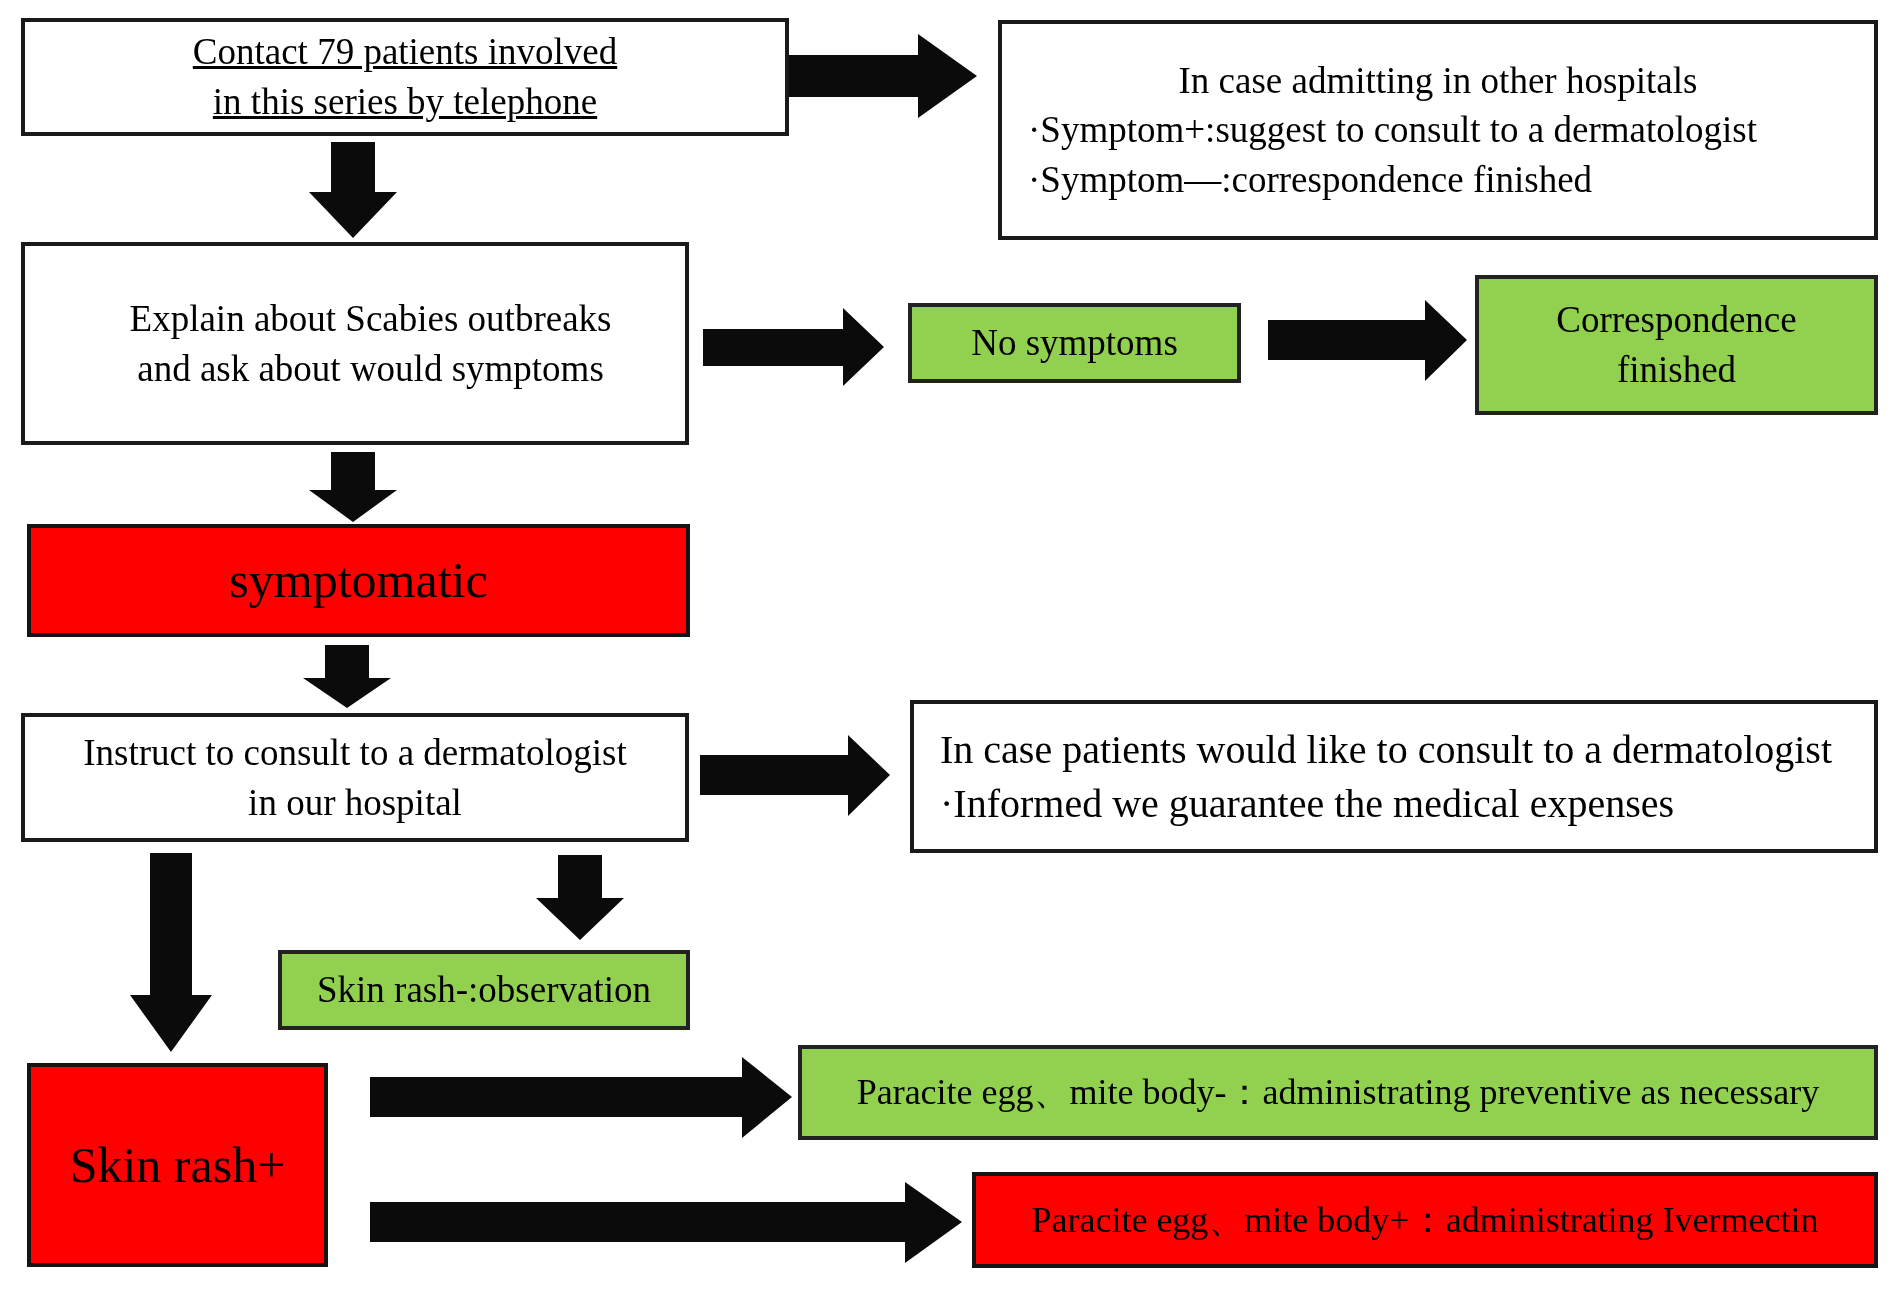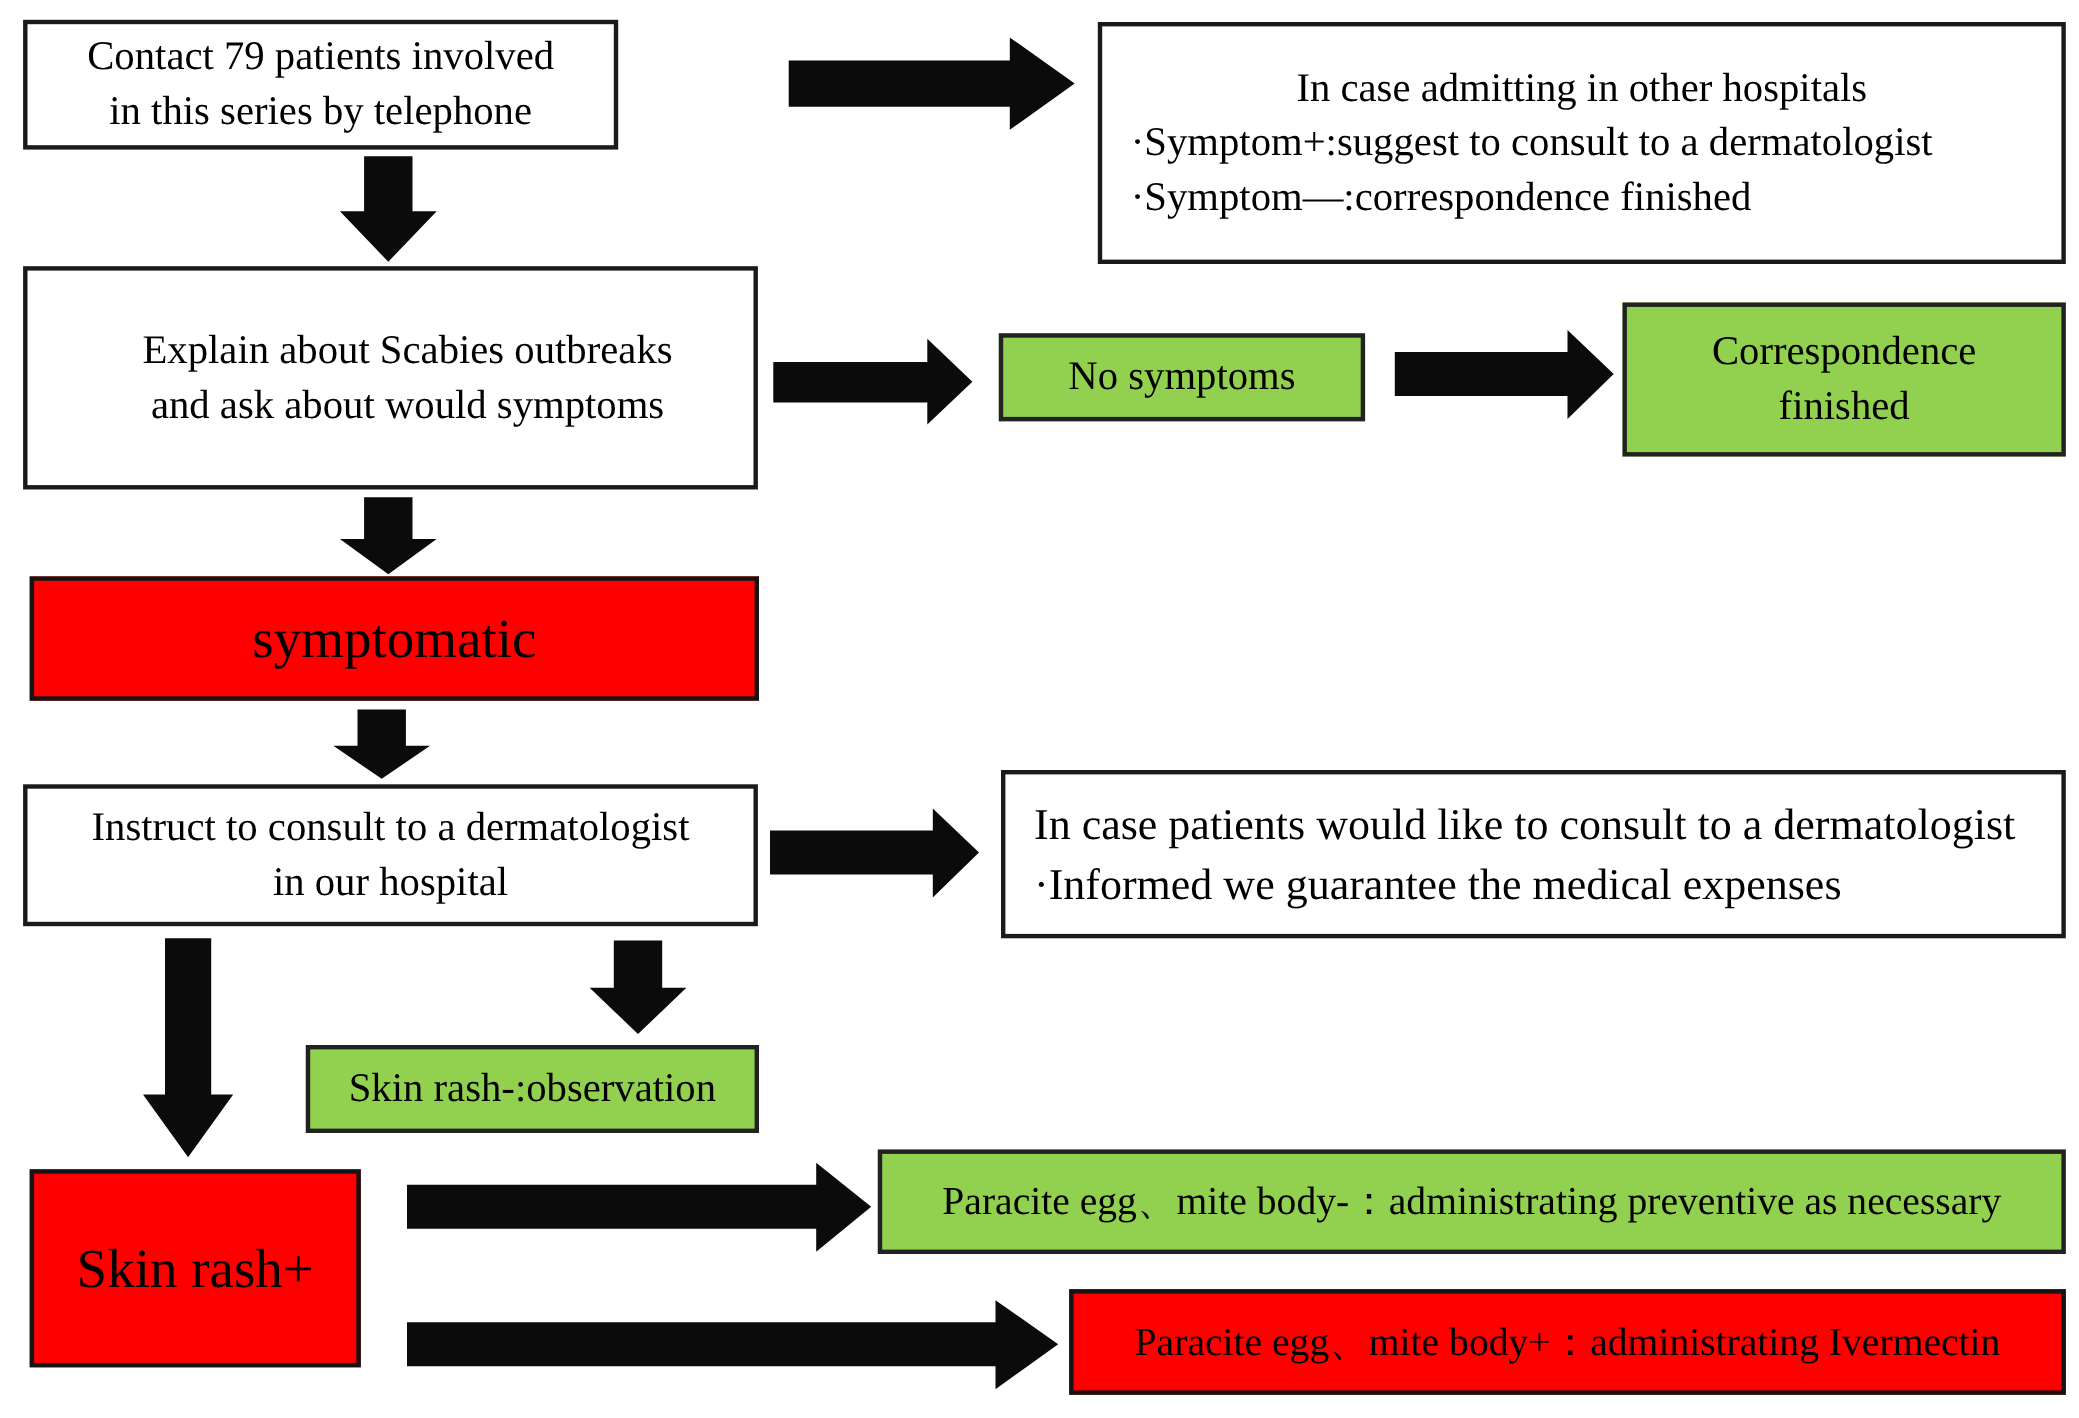--- a/index.html
+++ b/index.html
@@ -19,30 +19,30 @@
     text-align:center;font-size:37px;line-height:1.34;
   }
   .box .ln{white-space:nowrap;}
   .green{background:#92d050;border-color:#222222;}
   .red{background:#ff0000;border-color:#141414;}
   .big{font-size:50px;}
   .leftlines{align-items:stretch;text-align:left;}
   .leftlines .ln{padding-left:26px;}
   .leftlines .centered{text-align:center;padding-left:0;}
   
-  #box-contact        {left:21px;  top:18px;   width:541px;  height:118px;}
+  #box-contact        {left:21px;  top:18px;   width:768px;  height:118px;text-decoration:underline;}
   #box-other-hospitals{left:998px; top:20px;   width:880px;  height:220px;}
   #box-explain        {left:21px;  top:242px;  width:668px;  height:203px;padding-left:31px;}
   #box-no-symptoms    {left:908px; top:303px;  width:333px;  height:80px;}
   #box-correspondence {left:1475px;top:275px;  width:403px;  height:140px;}
   #box-symptomatic    {left:27px;  top:524px;  width:663px;  height:113px;}
   #box-instruct       {left:21px;  top:713px;  width:668px;  height:129px;}
   #box-consult-info   {left:910px; top:700px;  width:968px;  height:153px;font-size:40px;}
   #box-observation    {left:278px; top:950px;  width:412px;  height:80px;}
-  #box-skin-rash      {left:27px;  top:1063px; width:301px;  height:180px;}
+  #box-skin-rash      {left:27px;  top:1063px; width:301px;  height:204px;}
   #box-preventive     {left:798px; top:1045px; width:1080px; height:95px;font-size:36px;}
   #box-ivermectin     {left:972px; top:1172px; width:906px;  height:96px;font-size:36px;}
   polygon{fill:#0b0b0b;}
 </style>
 </head>
 <body>
 
 <div class="canvas">
 
   <svg class="arrow-layer" viewBox="0 0 1890 1289" aria-hidden="true">

